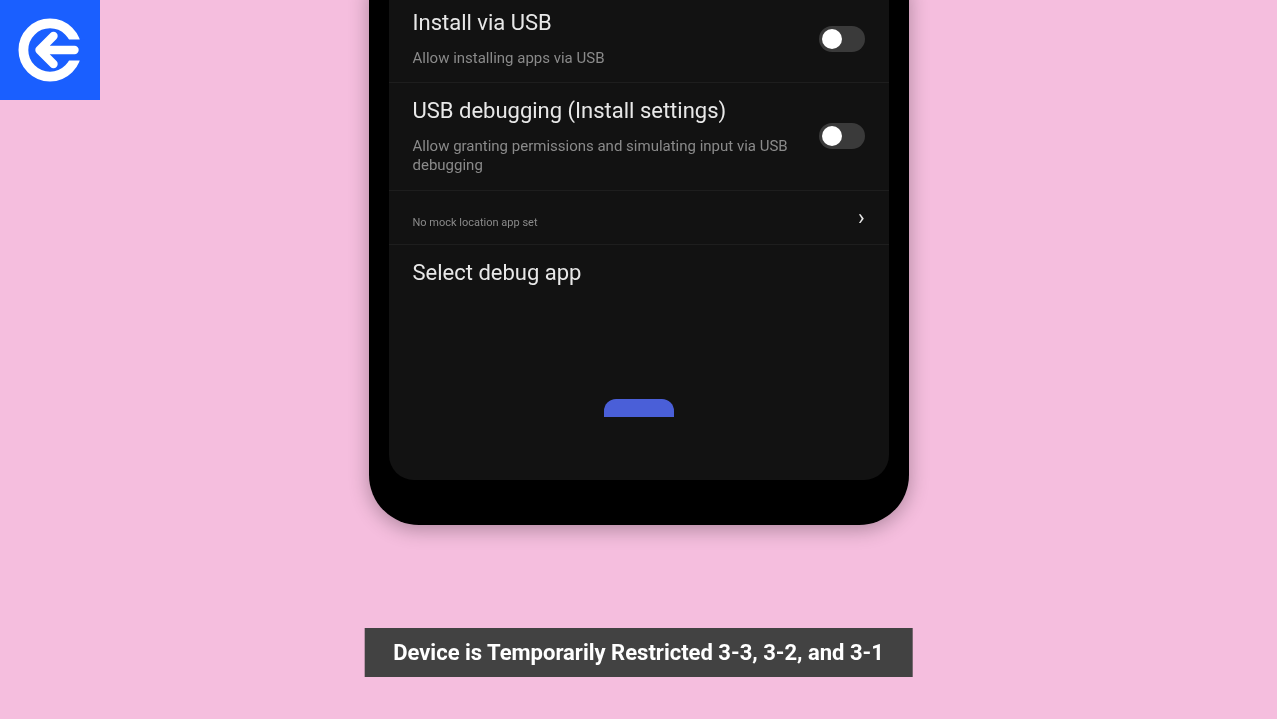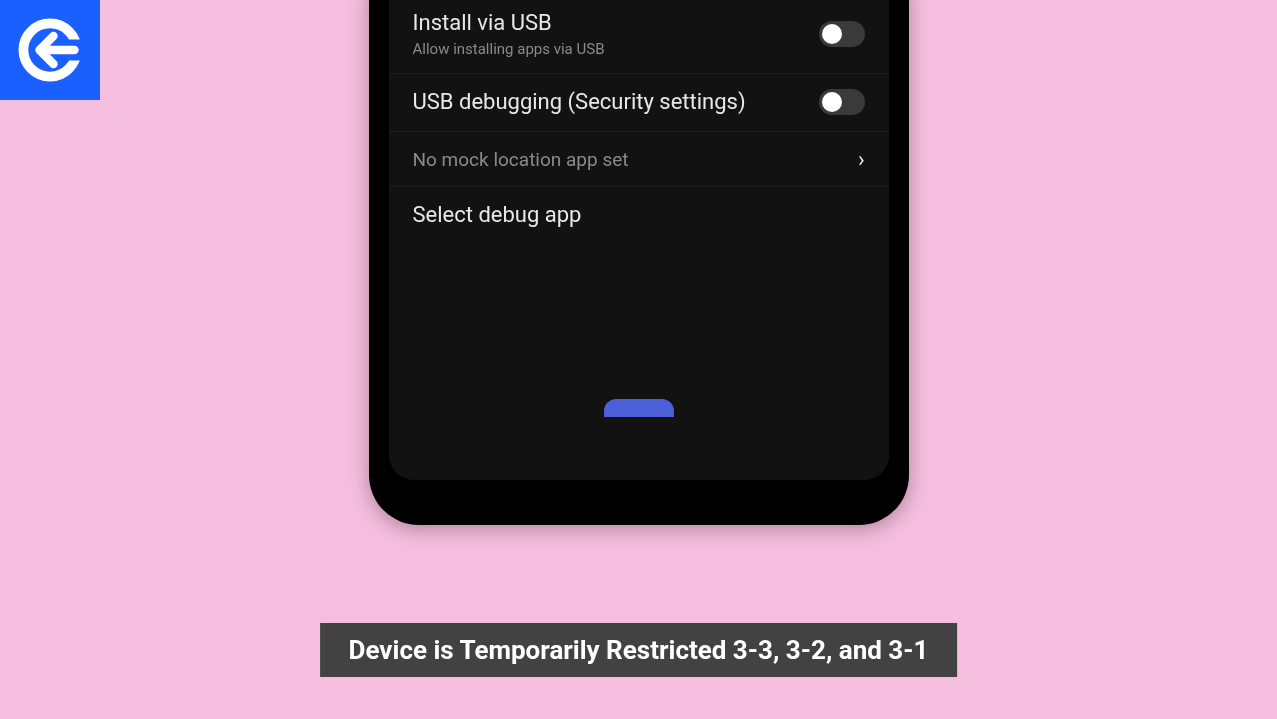--- a/index.html
+++ b/index.html
@@ -68,21 +68,21 @@
       color: #e8e8e8;
       font-size: 22px;
       font-weight: 400;
       line-height: 1.3;
     }
     .setting-subtitle {
       color: #8a8a8a;
       font-size: 15px;
       font-weight: 400;
       line-height: 1.3;
-      margin-top: 2px;
+      margin-top: 11px;
     }
     .toggle {
       width: 46px;
       height: 26px;
       background: #3a3a3a;
       border-radius: 13px;
       position: relative;
       flex-shrink: 0;
     }
     .toggle-knob {
@@ -123,30 +123,30 @@
       z-index: 5;
     }
     .caption-bar {
       position: absolute;
       bottom: 42px;
       left: 50%;
       transform: translateX(-50%);
       background: #424242;
       color: #fff;
       padding: 12px 29px;
-      font-size: 26px;
+      font-size: 22px;
       font-weight: 700;
       white-space: nowrap;
     }
     .partial-item {
       padding: 14px 24px 0 24px;
     }
     .masked-text {
       color: #8a8a8a;
-      font-size: 19px;
+      font-size: 11px;
     }
   </style>
 </head>
 <body>
 
 <div class="logo">
   <svg viewBox="0 0 100 100">
     <circle cx="50" cy="50" r="38" fill="none" stroke="#fff" stroke-width="14"></circle>
     <rect x="70" y="35" width="30" height="30" fill="#1a5fff"></rect>
     <path d="M 55 30 L 35 50 L 55 70 M 35 50 L 85 50" fill="none" stroke="#fff" stroke-width="12" stroke-linecap="round" stroke-linejoin="round"></path>
@@ -162,21 +162,22 @@
           <div class="setting-title">Install via USB</div>
           <div class="setting-subtitle">Allow installing apps via USB</div>
         </div>
         <div class="toggle">
           <div class="toggle-knob"></div>
         </div>
       </div>
 
       <div class="setting-item">
         <div class="setting-content">
-          <div class="setting-title">USB debugging (Security settings)</div>
+          <div class="setting-title">USB debugging (Install settings)</div>
+          <div class="setting-subtitle">Allow granting permissions and simulating input via USB debugging</div>
         </div>
         <div class="toggle">
           <div class="toggle-knob"></div>
         </div>
       </div>
 
       <div class="setting-item">
         <div class="setting-content">
           <div class="setting-subtitle masked-text">No mock location app set</div>
         </div>

